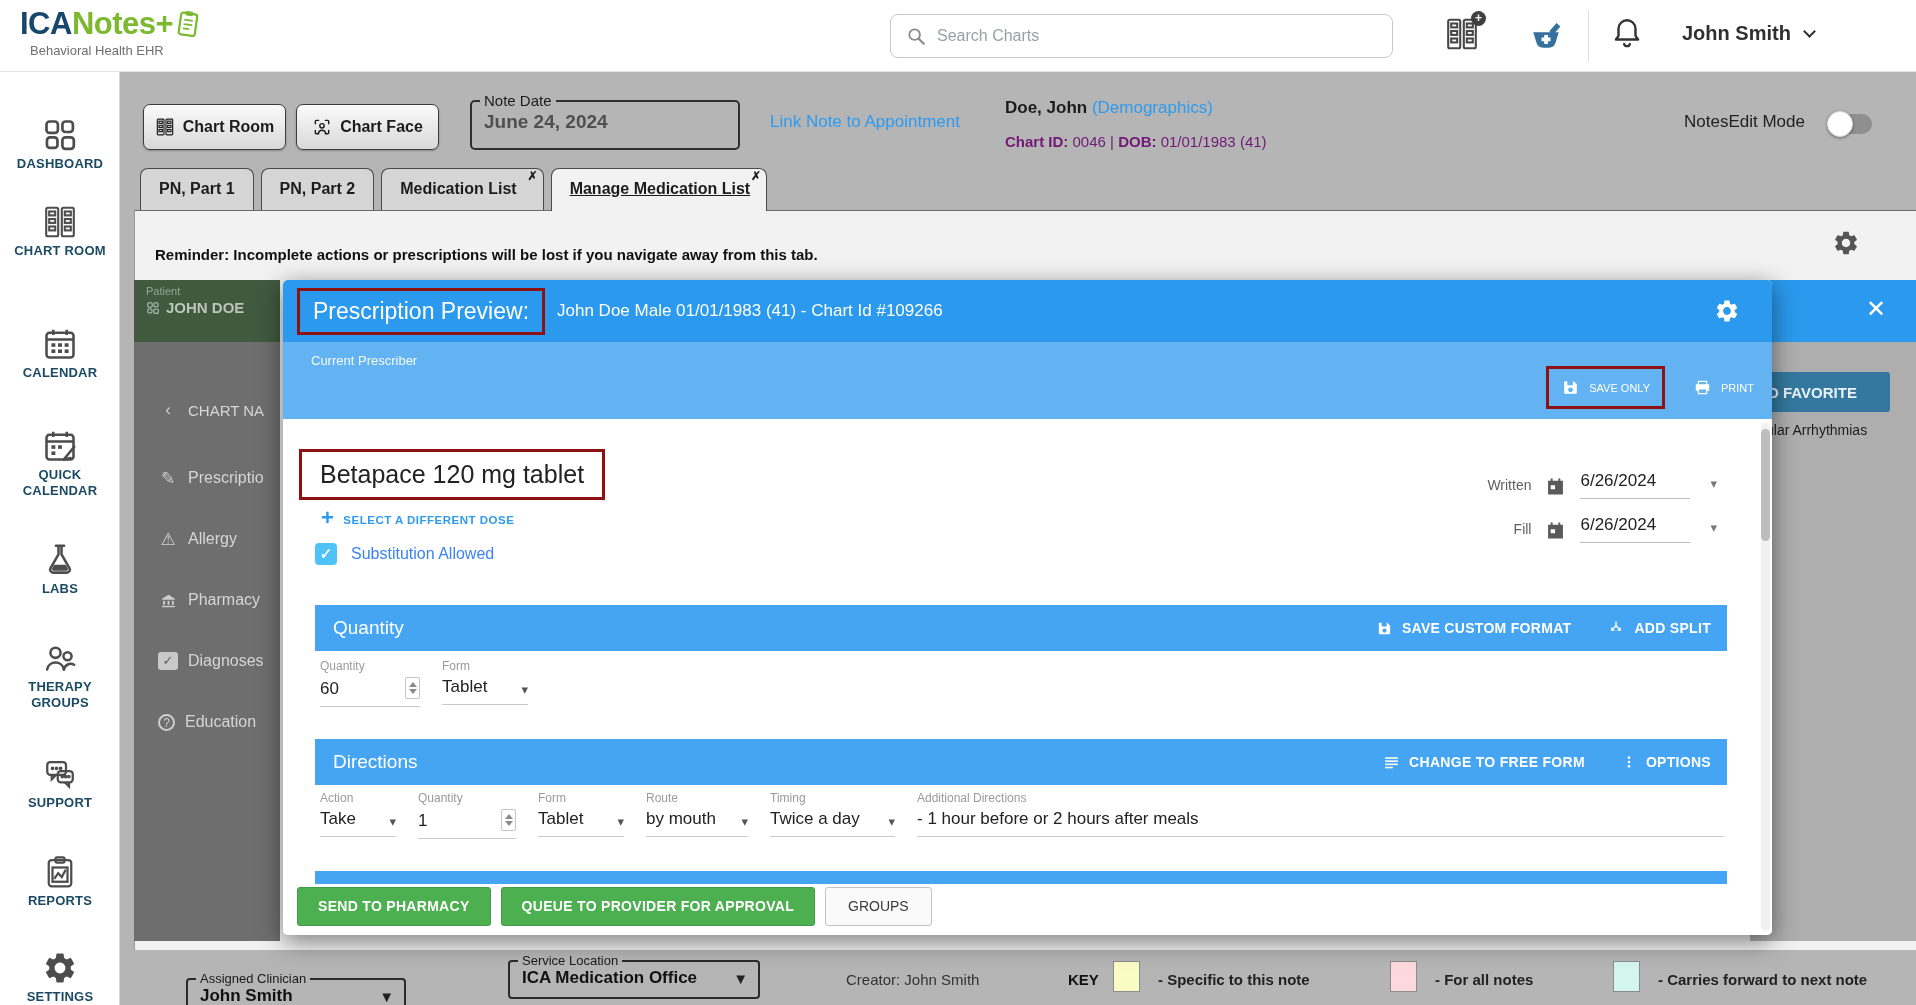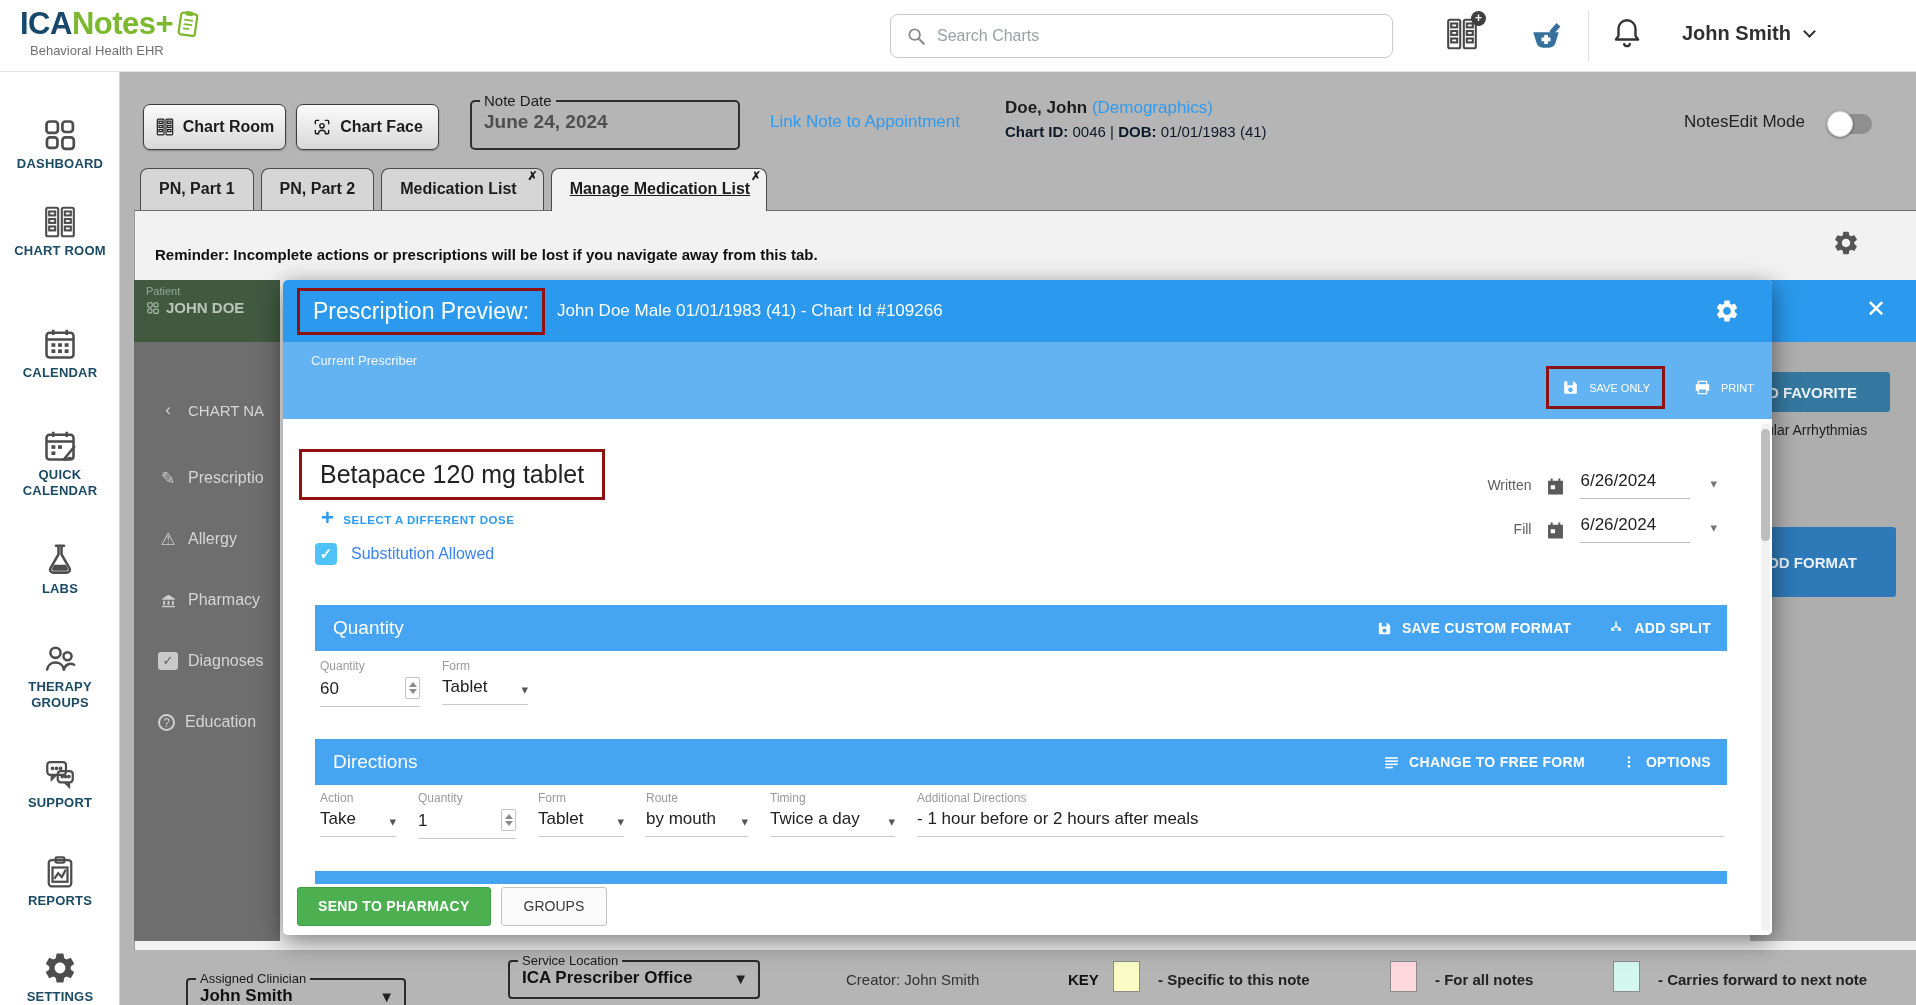--- a/index.html
+++ b/index.html
@@ -30,21 +30,21 @@
   
   .gbtn { position:absolute; height:46px; border:1.5px solid #3c3c3c; border-radius:7px; background:linear-gradient(#fbfbfb,#d8d8d8); font-size:16px; font-weight:bold; color:#1c1c1c; display:flex; align-items:center; justify-content:center; gap:8px; cursor:pointer; box-shadow:0 1px 2px rgba(0,0,0,.25); }
   fieldset.box { border:2px solid #2f2f2f; border-radius:5px; }
   fieldset.box legend { font-size:15px; color:#1c1c1c; margin-left:8px; padding:0 4px; }
   #notedate { position:absolute; left:470px; top:92px; width:270px; height:58px; }
   #notedate .val { font-size:19px; font-weight:bold; color:#4f4f4f; padding:2px 0 0 12px; }
   #linknote { position:absolute; left:770px; top:112px; font-size:17px; color:#2e9bf0; cursor:pointer; }
   #patientinfo { position:absolute; left:1005px; top:98px; font-size:17px; }
   #patientinfo .l1 b { color:#1c1c1c; }
   #patientinfo .demo { color:#2e9bf0; cursor:pointer; }
-  #patientinfo .l2 { font-size:15px; color:#0f172a; margin-top:5px; }
+  #patientinfo .l2 { font-size:15px; color:#701a75; margin-top:15px; }
   #noteseditlbl { position:absolute; left:1684px; top:112px; font-size:17px; color:#222; }
   #toggle { position:absolute; left:1830px; top:114px; width:42px; height:20px; background:#8f8f8f; border-radius:10px; cursor:pointer; }
   #toggle .knob { position:absolute; left:-3px; top:-3px; width:26px; height:26px; background:#fff; border:1px solid #ddd; border-radius:50%; box-shadow:0 1px 3px rgba(0,0,0,.4); }
 
   
   #tabs { position:absolute; left:140px; top:168px; display:flex; gap:7px; z-index:3; }
   .tab { position:relative; height:42px; line-height:40px; padding:0 18px; background:#d6d6d6; border:1px solid #4a4a4a; border-bottom:none; border-radius:8px 8px 0 0; font-size:16px; font-weight:bold; color:#1c1c1c; cursor:pointer; }
   .tab .x { position:absolute; top:0px; right:5px; font-size:12px; line-height:14px; font-weight:bold; cursor:pointer; }
   .tab.active { background:#f2f2f2; height:43px; margin-bottom:-1px; z-index:2; }
   .tab.active .t { text-decoration:underline; }
@@ -433,23 +433,20 @@
     </div>
 </div>
 <div id="bluebar-right">
   <span class="x">✕</span>
 </div>
 <div id="bg-right">
   <div class="bg-btn" style="left:10px; top:30px; width:130px; height:40px;">
       <span>D FAVORITE</span>
     </div>
   <div id="bg-cond">ular Arrhythmias</div>
-  <div class="bg-btn" style="left:10px; top:185px; width:136px; height:70px; background:#2e79b8; font-size:15px;">
-      <span>DD FORMAT</span>
-    </div>
 </div>
 
 <div id="modal">
   <div id="m-head">
     <div id="m-titlebox" class="redbox">
       <span id="m-title">Prescription Preview:</span>
     </div>
     <span id="m-patient">John Doe Male 01/01/1983 (41) - Chart Id #109266</span>
     <div id="m-gear"><svg class="ic" width="26" height="26">
           <use href="#i-gear"></use>
@@ -606,37 +603,38 @@
         <div class="fval" style="justify-content:flex-start">
             <span>- 1 hour before or 2 hours after meals</span>
           </div>
       </div>
     </div>
 
     <div id="bluestrip"></div>
 
     <div id="m-actions">
       <div class="greenbtn">SEND TO PHARMACY</div>
+      <div class="greenbtn">QUEUE TO PROVIDER FOR APPROVAL</div>
       <div id="cancelbtn">GROUPS</div>
     </div>
   </div>
 </div>
 
 <div id="footer">
   <fieldset class="fsg" id="fs-clin">
     <legend>Assigned Clinician</legend>
     <div class="frow">
         <span class="fv">John Smith</span>
         <span class="ftri">▼</span>
       </div>
   </fieldset>
   <fieldset class="fsg" id="fs-loc">
     <legend>Service Location</legend>
     <div class="frow">
-        <span class="fv">ICA Prescriber Office</span>
+        <span class="fv">ICA Medication Office</span>
         <span class="ftri">▼</span>
       </div>
   </fieldset>
   <div id="creator">Creator: John Smith</div>
   <div id="keylbl">KEY</div>
   <div class="swatch" style="left: 993px; background: rgb(251, 251, 198);"></div>
   <div class="swtext" style="left:1038px">- Specific to this note</div>
   <div class="swatch" style="left: 1270px; background: rgb(253, 216, 220);"></div>
   <div class="swtext" style="left:1315px">- For all notes</div>
   <div class="swatch" style="left: 1493px; background: rgb(211, 246, 238);"></div>

